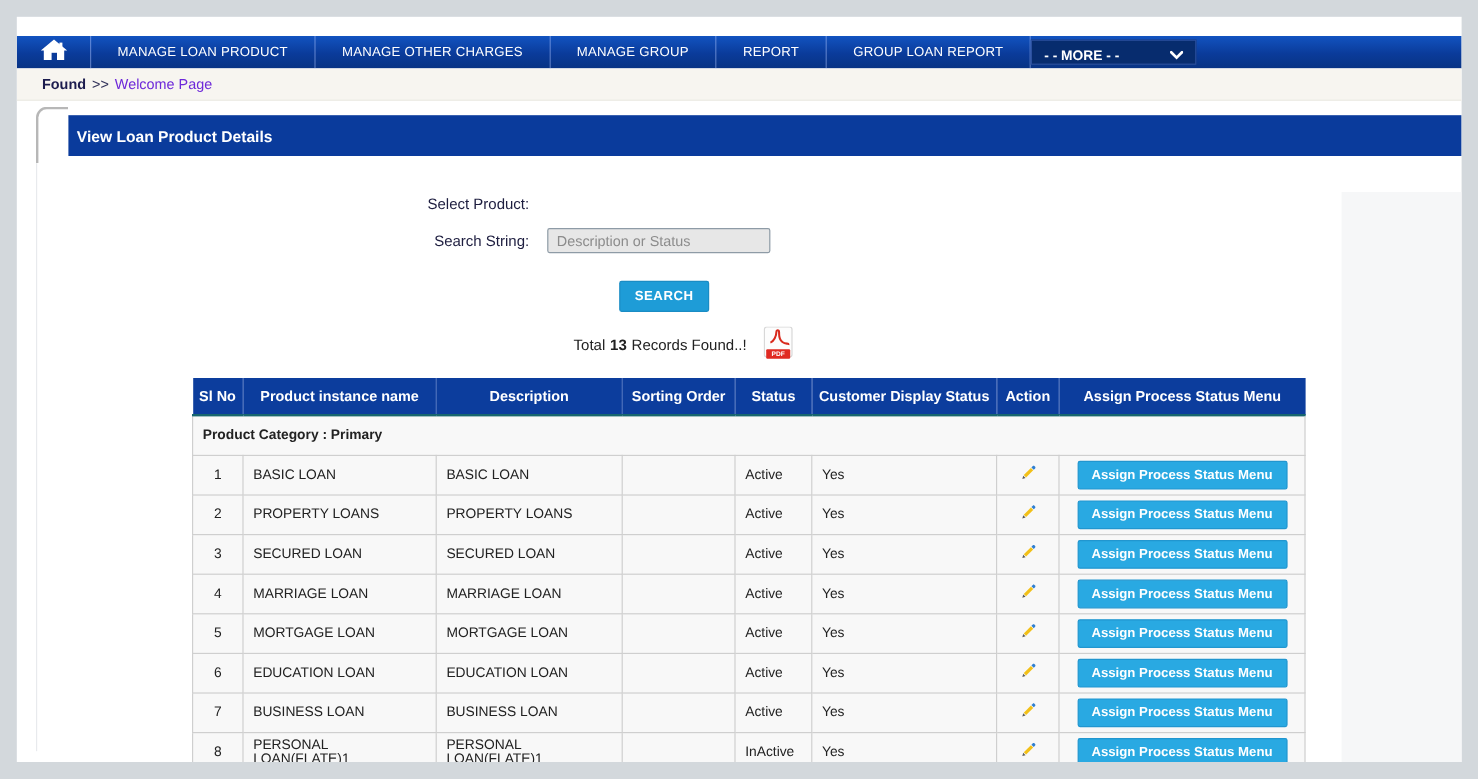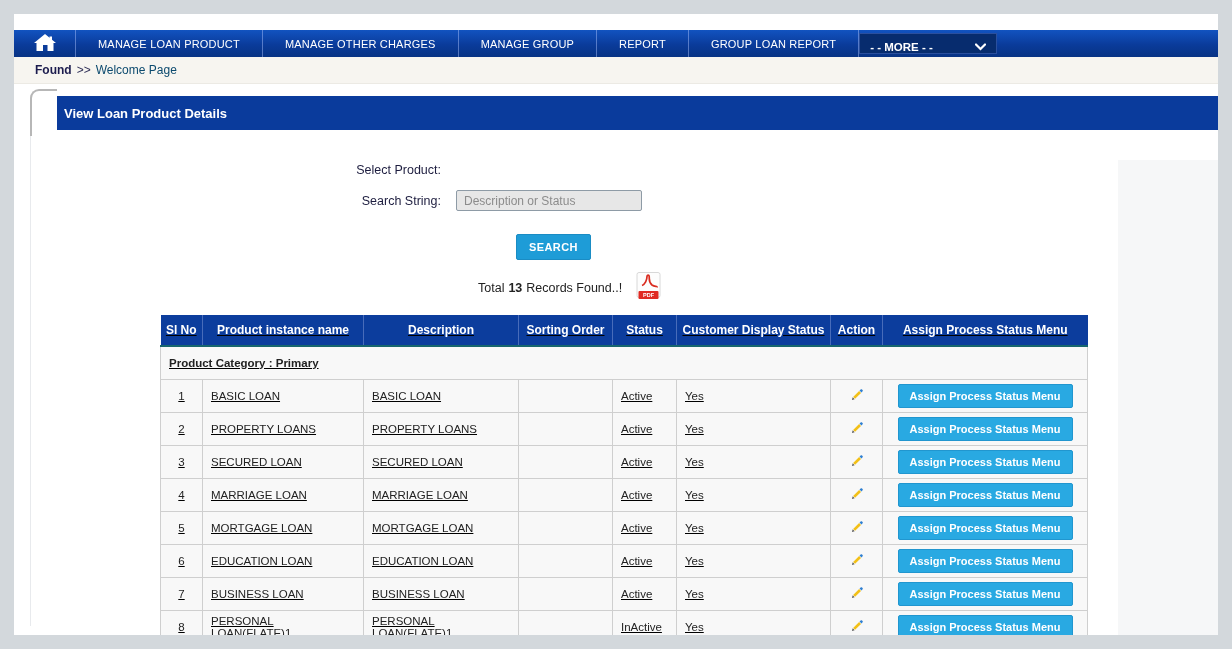--- a/index.html
+++ b/index.html
@@ -11,21 +11,21 @@
   .nav { margin-top:16px; height:27px; background:linear-gradient(180deg,#1253c0,#0a3b9a 55%,#083384); display:flex; align-items:stretch; }
   .nav-home { width:62px; display:flex; align-items:center; justify-content:center; border-right:1px solid rgba(180,200,255,.45); cursor:pointer; }
   .nav-items { display:flex; align-items:stretch; }
   .nav-item { display:flex; align-items:center; padding:0 22px; color:#fff; font-size:11px; font-weight:normal; letter-spacing:.2px; border-right:1px solid rgba(180,200,255,.45); cursor:pointer; white-space:nowrap;text-align:right; }
   .nav-more { display:flex; align-items:flex-end; justify-content:space-between; width:138px; margin:3px 0; padding:0 10px; background:#072c6e; border:1px solid #2a4f9e; color:#fff; font-size:11.5px; font-weight:bold; cursor:pointer; }
 
   
   .breadcrumb { height:27px; background:#f7f5f0; border-bottom:1px solid #eceae4; display:flex; align-items:center; padding-left:21px; font-size:12px; }
   .crumb-home { font-weight:bold; color:#1c1c4e; cursor:pointer; }
   .crumb-sep { color:#33335a; margin:0 5px; }
-  .crumb-current { color:#0c4a6e; cursor:pointer; }
+  .crumb-current { color:#6d28d9; cursor:pointer; }
 
   
   .panel { position:relative; margin-top:12px; }
   .panel-tab { position:absolute; left:16px; top:-7px; width:27px; height:47px; background:#fff; border:2px solid #b7b7b7; border-right:none; border-bottom:none; border-top-left-radius:9px; z-index:2; }
   .left-line { position:absolute; left:16px; top:40px; width:1px; height:490px; background:#e8eaed; }
   .title-bar { margin-left:28px; height:34px; background:#0a3b9c; color:#fff; font-size:13px; font-weight:bold; display:flex; align-items:center; padding-left:22px; }
   .right-shade { position:absolute; right:0; top:146px; width:100px; height:503px; background:#f6f7f8; }
 
   
   .filters { margin-top:33px; }
@@ -36,21 +36,21 @@
   .search-input { width:186px; height:21px; background:#e7e7e7; border:1px solid #8e9ba6; border-radius:2px; font-size:12px; padding:0 7px; color:#0c4a6e; font-family:"Liberation Sans", sans-serif; }
   .search-input::placeholder { color:#8c8c8c; opacity:1; }
   .search-btn { margin-left:502px; margin-top:10px; background:#1e9cd7; color:#fff; border:1px solid #1a8cc4; font-weight:bold; font-size:11px; letter-spacing:.4px; padding:6px 12px; border-radius:2px; cursor:pointer; font-family:"Liberation Sans", sans-serif; }
 
   
   .records-line { display:flex; align-items:center; margin:12px 0 0 464px; font-size:12.5px; color:#222; }
   .records-line b { margin:0 4px; }
   .pdf-icon { margin-left:14px; cursor:pointer; display:inline-block; }
 
   
-  .loan-table { margin:12px 0 0 146px; width:927px; border-collapse:collapse; table-layout:fixed;text-decoration:underline; }
+  .loan-table { margin:12px 0 0 146px; width:927px; border-collapse:collapse; table-layout:fixed; }
   .loan-table th { background:#0c3d9d; color:#fff; font-size:12px; font-weight:bold; height:31px; border-right:1px solid #486cba; border-bottom:2px solid #17666e; text-align:center; padding:0 4px; }
   .loan-table th:last-child { border-right:none; }
   .cat-row td { background:linear-gradient(180deg,#0c3a87,#17509f); color:#fff; font-weight:bold; font-size:12px; height:30px; padding-left:8px; border-bottom:2px solid #9fb0c4; }
   .loan-table td { font-size:11.5px; color:#222; height:33px; background:#f8f8f8; border:1px solid #cfcfcf; padding:0 8px; }
   .loan-table td.c { text-align:center; }
   .assign-btn { background:#29a9e2; border:1px solid #2196cf; color:#fff; font-weight:bold; font-size:11px; padding:5px 11px; border-radius:2px; cursor:pointer; white-space:nowrap; font-family:"Liberation Sans", sans-serif; }
   .pencil { cursor:pointer; display:inline-block; }
 </style>
 </head>
 <body>

